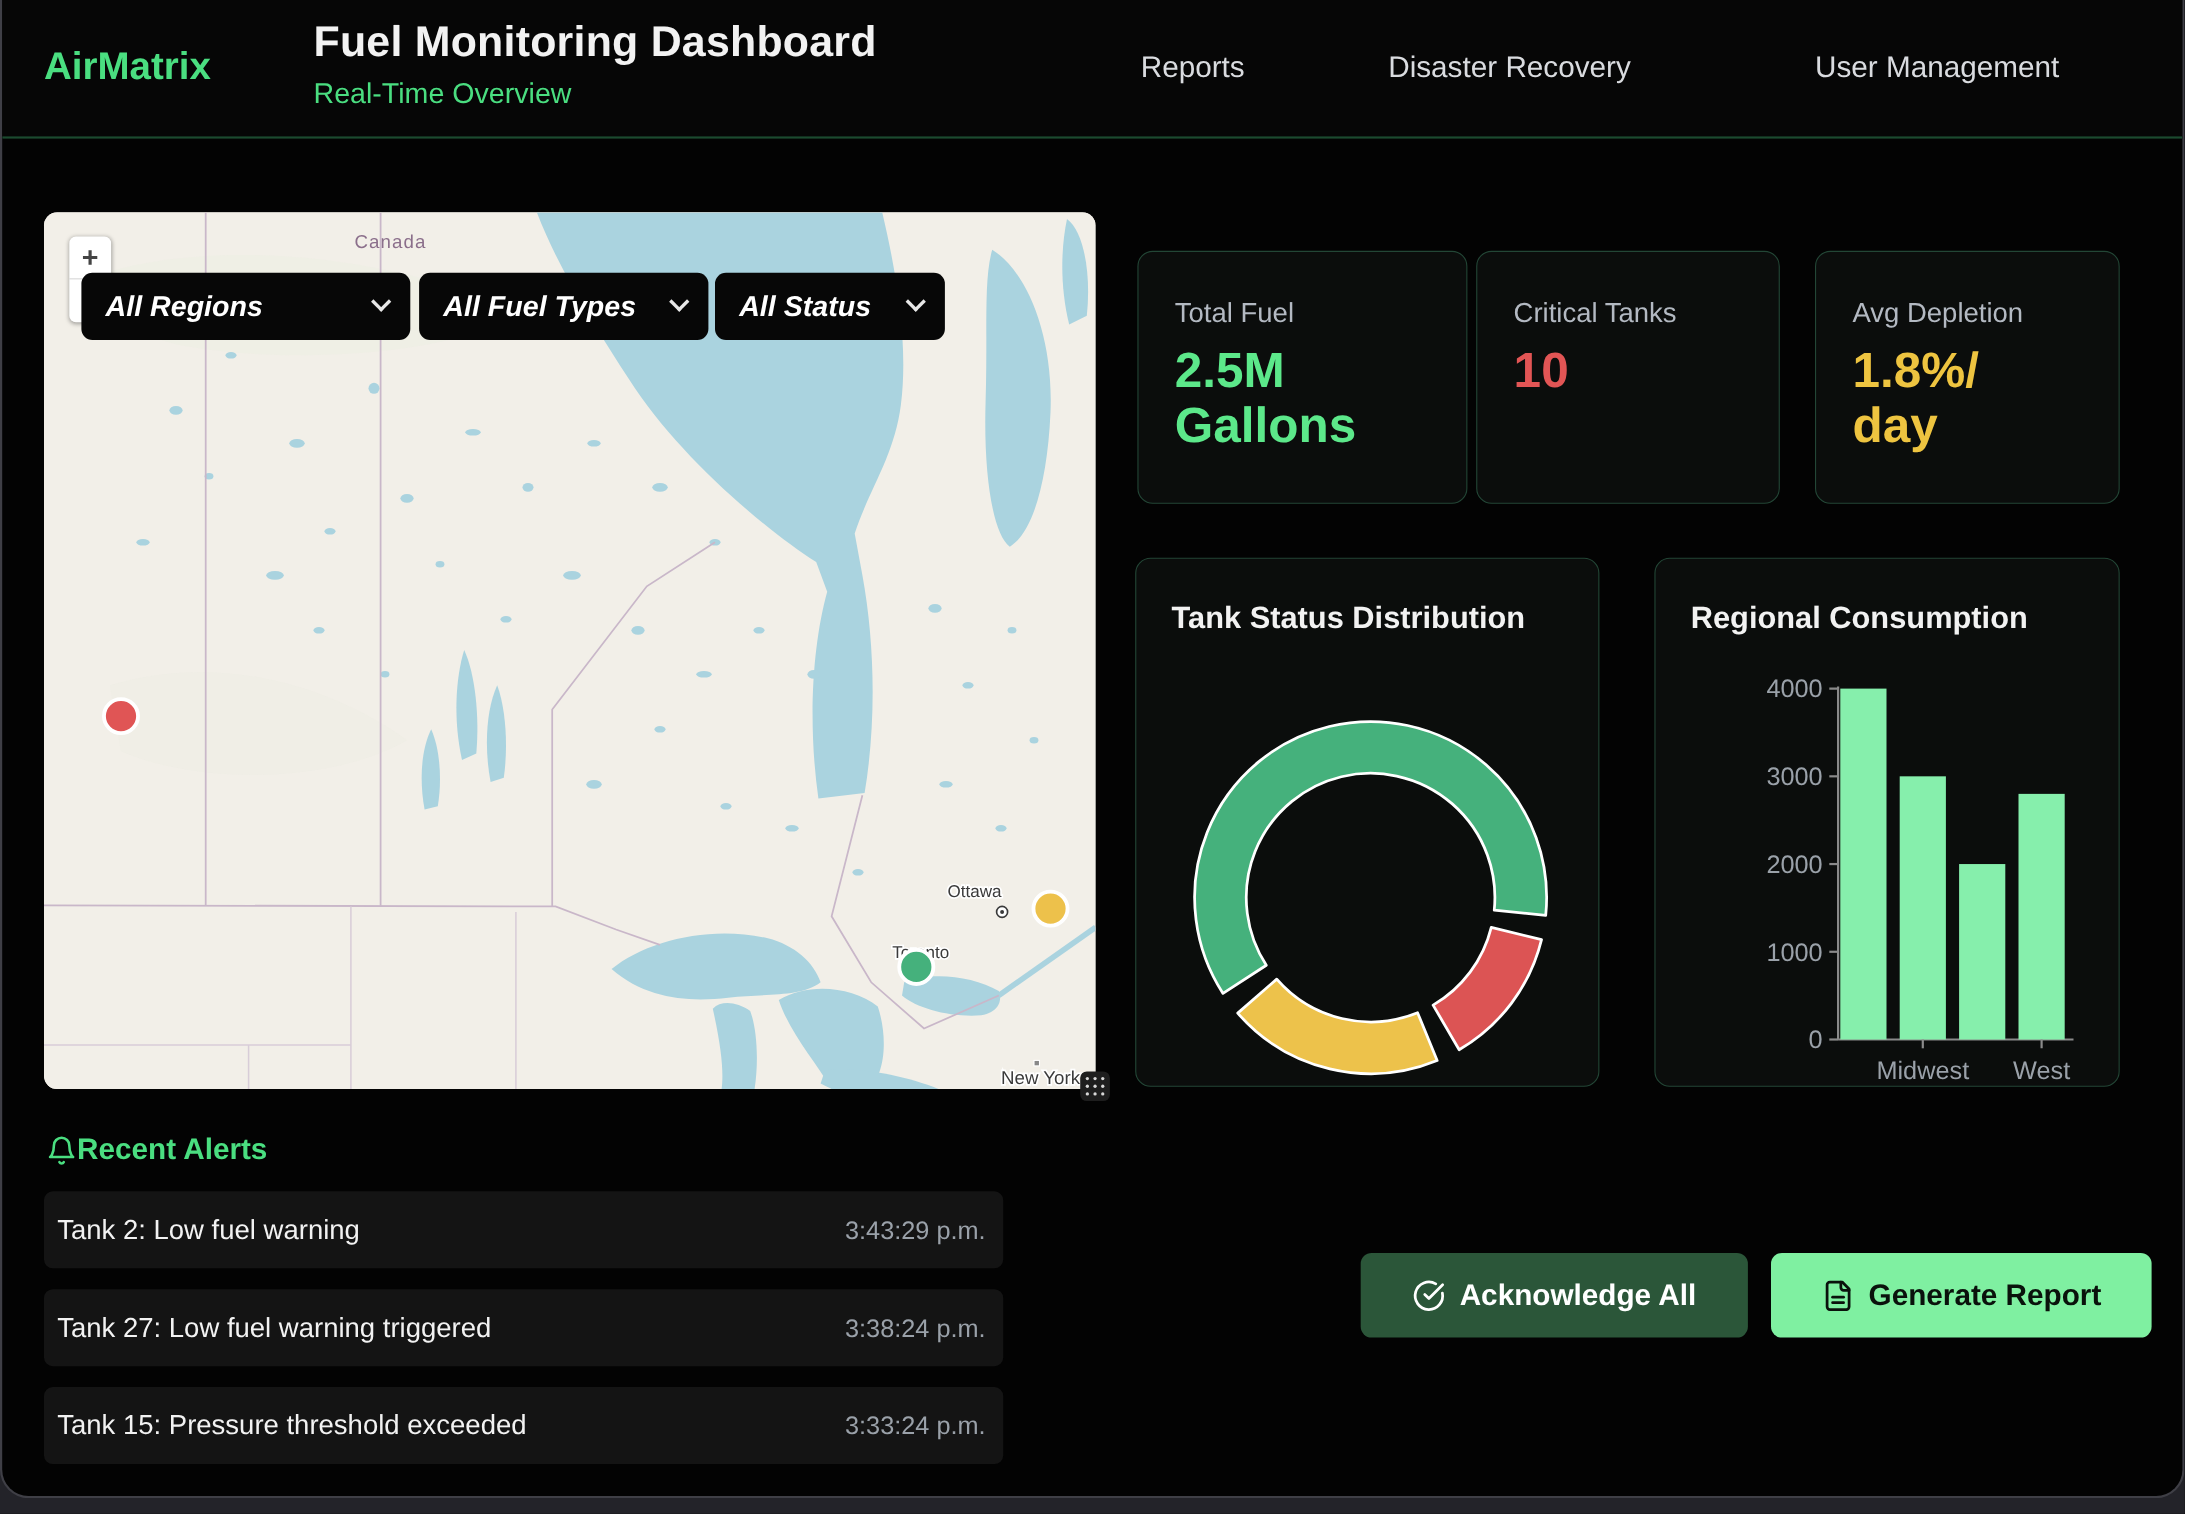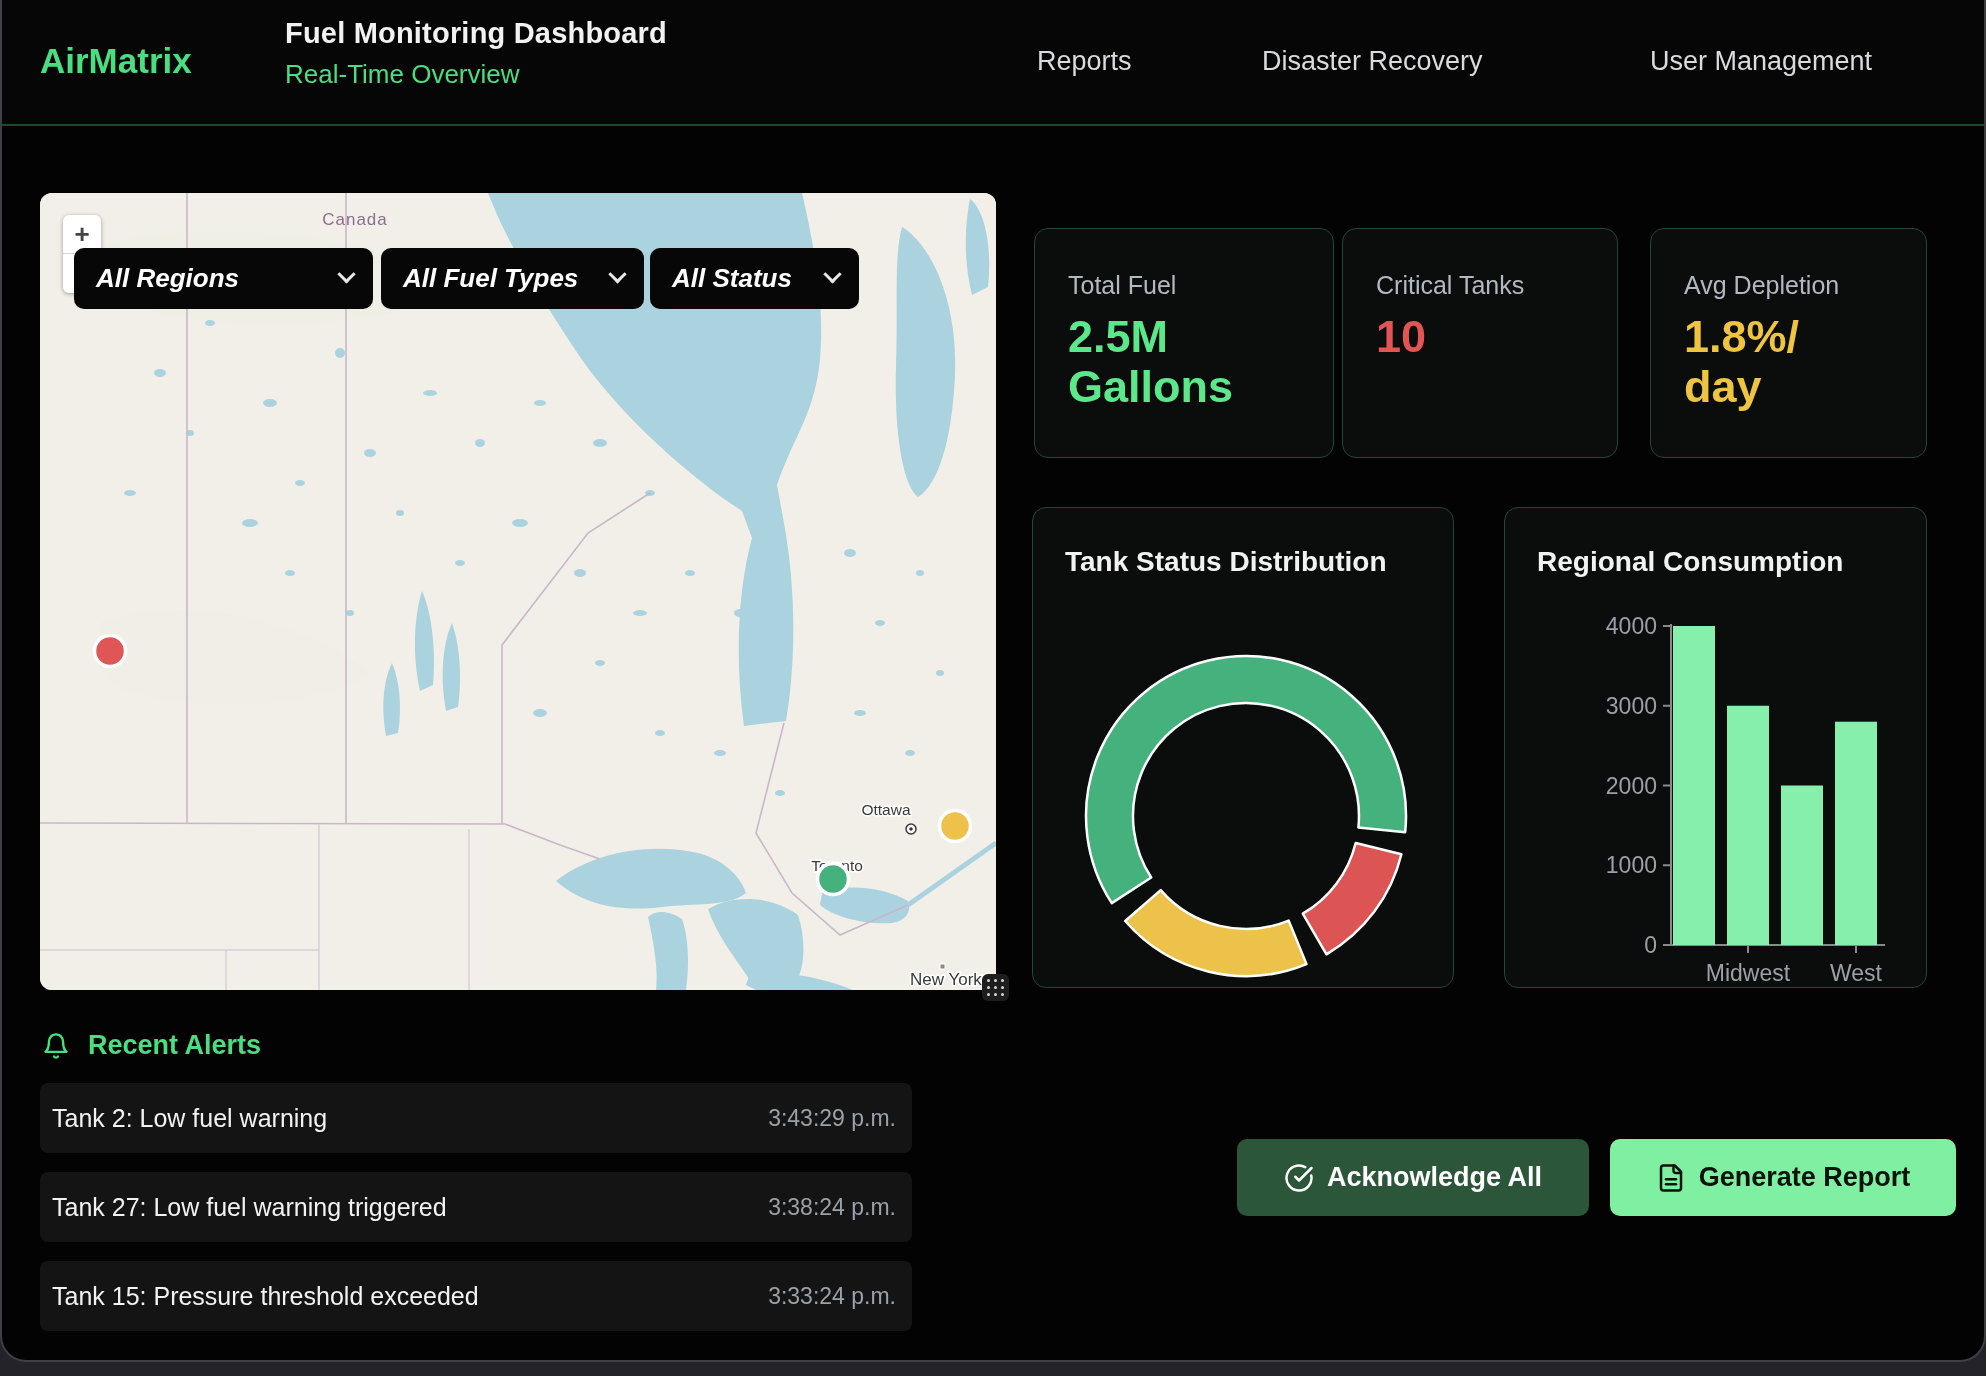--- a/index.html
+++ b/index.html
@@ -7,21 +7,21 @@
               font-family:"Liberation Sans","DejaVu Sans",sans-serif; }
   #shell { position:absolute; left:0; top:0; width:1986px; height:1362px;
            background:#030303; border-left:2px solid #3f3f46; border-right:2px solid #3f3f46;
            border-bottom:2px solid #3f3f46; border-radius:0 0 26px 26px; overflow:hidden; }
 
   
   #header { position:absolute; left:0; top:0; width:100%; height:126px; background:#060606;
             border-bottom:2px solid #1b4a2f; }
   #brand { position:absolute; left:38px; top:41px; font-size:35px; font-weight:700; color:#4ade80; }
   #title-block { position:absolute; left:283px; top:17px; }
-  #page-title { font-size:29px; font-weight:700; color:#f2f2f2; letter-spacing:.2px; }
+  #page-title { font-size:39px; font-weight:700; color:#f2f2f2; letter-spacing:.2px; }
   #page-subtitle { font-size:26px; font-weight:500; color:#4ade80; margin-top:9px; }
   .nav-link { position:absolute; top:46px; font-size:27px; color:#d9dbdf; cursor:pointer; }
   #nav-reports { left:1035px; } #nav-dr { left:1260px; } #nav-um { left:1648px; }
 
   
   #map-panel { position:absolute; left:38px; top:193px; width:956px; height:797px;
                border-radius:12px; overflow:hidden; background:#f2efe8; }
   #map-svg { position:absolute; left:0; top:0; }
   #zoom-ctrl { position:absolute; left:23px; top:22px; width:38px; height:78px; background:#fff;
                border-radius:6px; box-shadow:0 1px 4px rgba(0,0,0,.35); z-index:3; }
@@ -50,21 +50,21 @@
   .stat-value { margin-top:12px; font-size:45px; font-weight:700; line-height:1.11; }
   #stat-0 .stat-value { color:#5ce88a; } #stat-1 .stat-value { color:#e25555; } #stat-2 .stat-value { color:#eec440; }
 
   
   .chart-card { top:507px; height:481px; }
   #donut-card { left:1030px; width:422px; }
   #bar-card   { left:1502px; width:423px; }
   .chart-title { position:absolute; left:32px; top:38px; font-size:28px; font-weight:700; color:#f2f2f2; }
 
   
-  #alerts-title-row { position:absolute; left:40px; top:1030px; display:flex; align-items:center; gap:18px; }
+  #alerts-title-row { position:absolute; left:40px; top:1030px; display:flex; align-items:center; gap:0; }
   #alerts-title { font-size:27px; font-weight:700; color:#4ade80; }
   .alert-row { position:absolute; left:38px; width:872px; height:70px; background:#141414;
                border-radius:8px; display:flex; align-items:center; justify-content:space-between;
                padding:0 16px 0 12px; cursor:pointer; }
   #alert-0 { top:1083px; } #alert-1 { top:1172px; } #alert-2 { top:1261px; }
   .alert-msg { color:#f2f2f2; font-size:25px; }
   .alert-time { color:#9aa1a9; font-size:23px; }
 
   
   .action-btn { position:absolute; top:1139px; height:77px; border:none; border-radius:10px;

